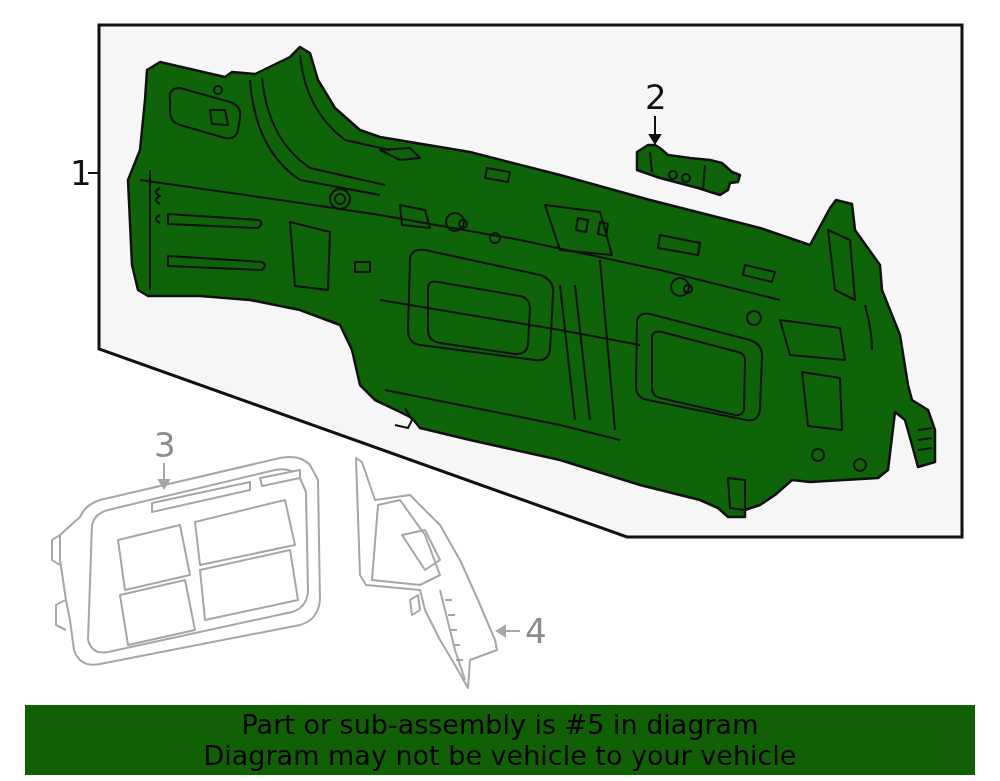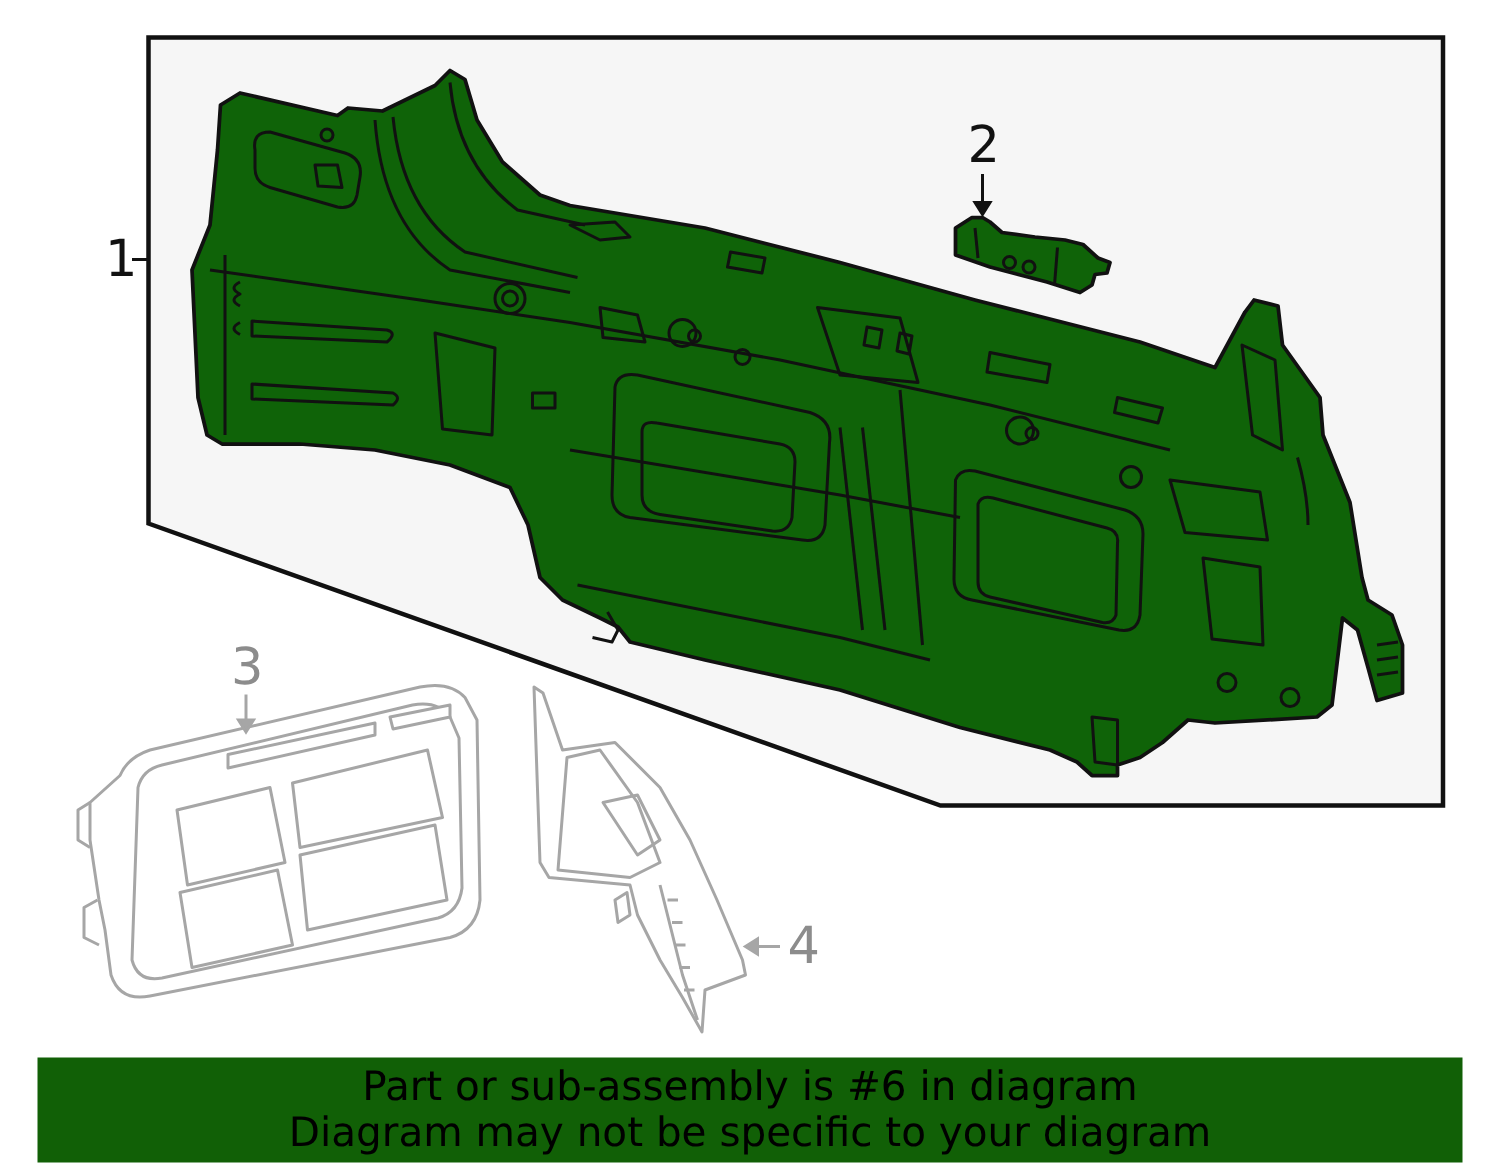--- a/index.html
+++ b/index.html
@@ -126,15 +126,15 @@
     <polygon points="505,626 505,636 497,631"></polygon>
   </g>
 </svg>
 
 <div class="callout dark" style="left:70px; top:156px;">1</div>
 <div class="callout dark" style="left:645px; top:80px;">2</div>
 <div class="callout grey" style="left:154px; top:428px;">3</div>
 <div class="callout grey" style="left:525px; top:614px;">4</div>
 
 <div id="banner">
-  <span>Part or sub-assembly is #6 in diagram</span>
-  <span>Diagram may not be specific to your diagram</span>
+  <span>Part or sub-assembly is #5 in diagram</span>
+  <span>Diagram may not be vehicle to your vehicle</span>
 </div>
 
 </body></html>

